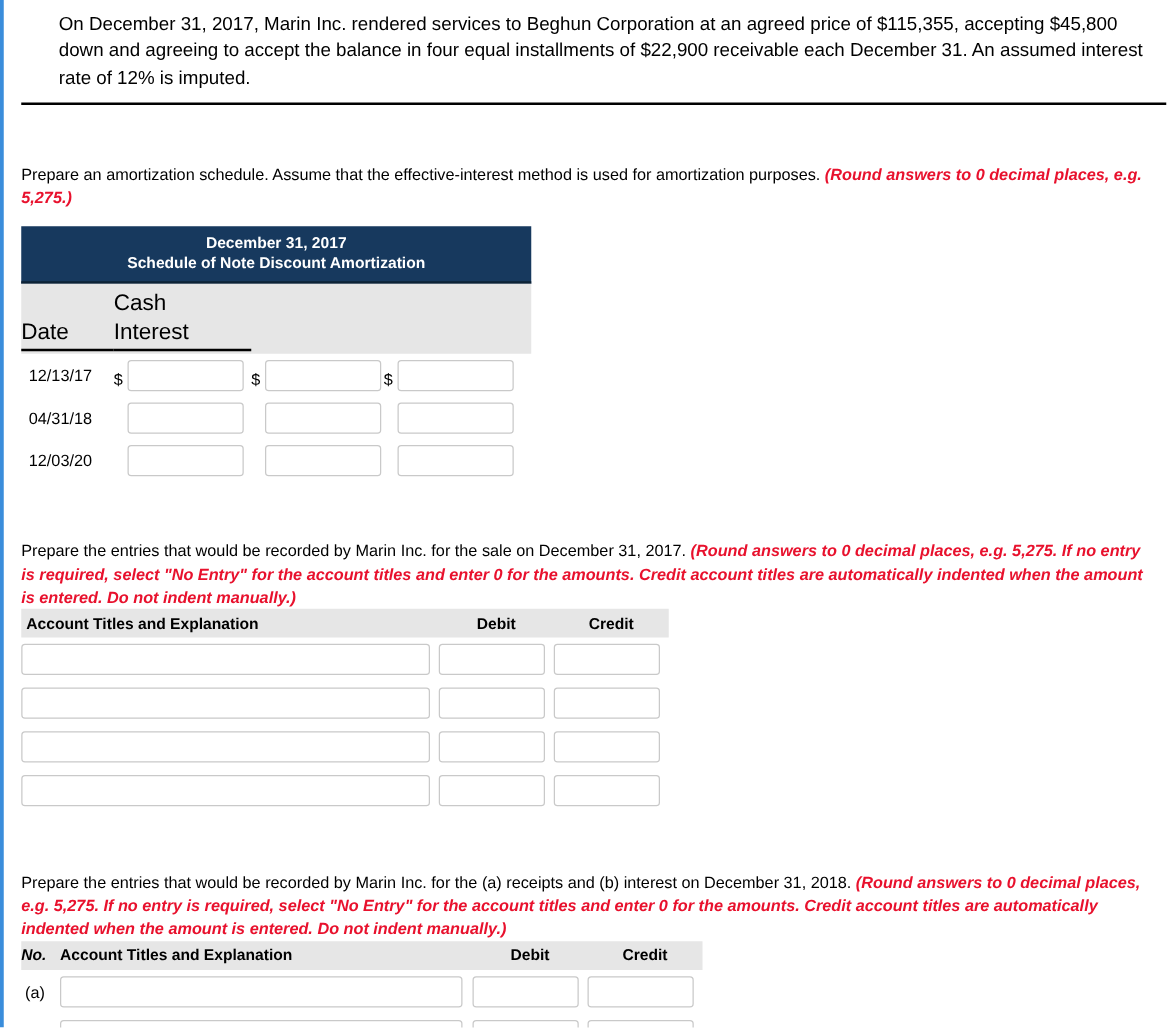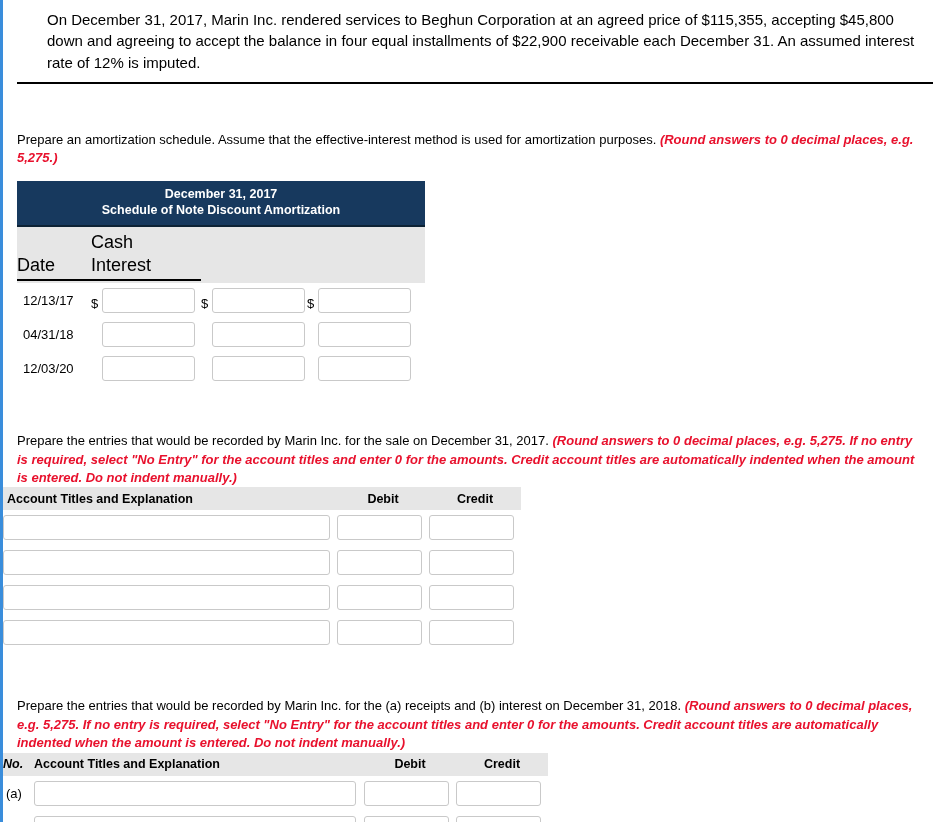--- a/index.html
+++ b/index.html
@@ -126,21 +126,21 @@
     height: 25px;
     font-family: "Liberation Sans", "DejaVu Sans", sans-serif;
     font-size: 13px;
     padding: 2px 4px;
     outline: none;
     color: #000;
   }
   input.box.amt  { width: 93px; }
 
   
-  .journal { }
+  .journal { margin-left: 14px; }
   .j-head {
     background: #e6e6e6;
     display: flex;
     align-items: center;
     height: 23px;
     font-weight: bold;
     font-size: 12.5px;
   }
   .j-row {
     display: flex;

